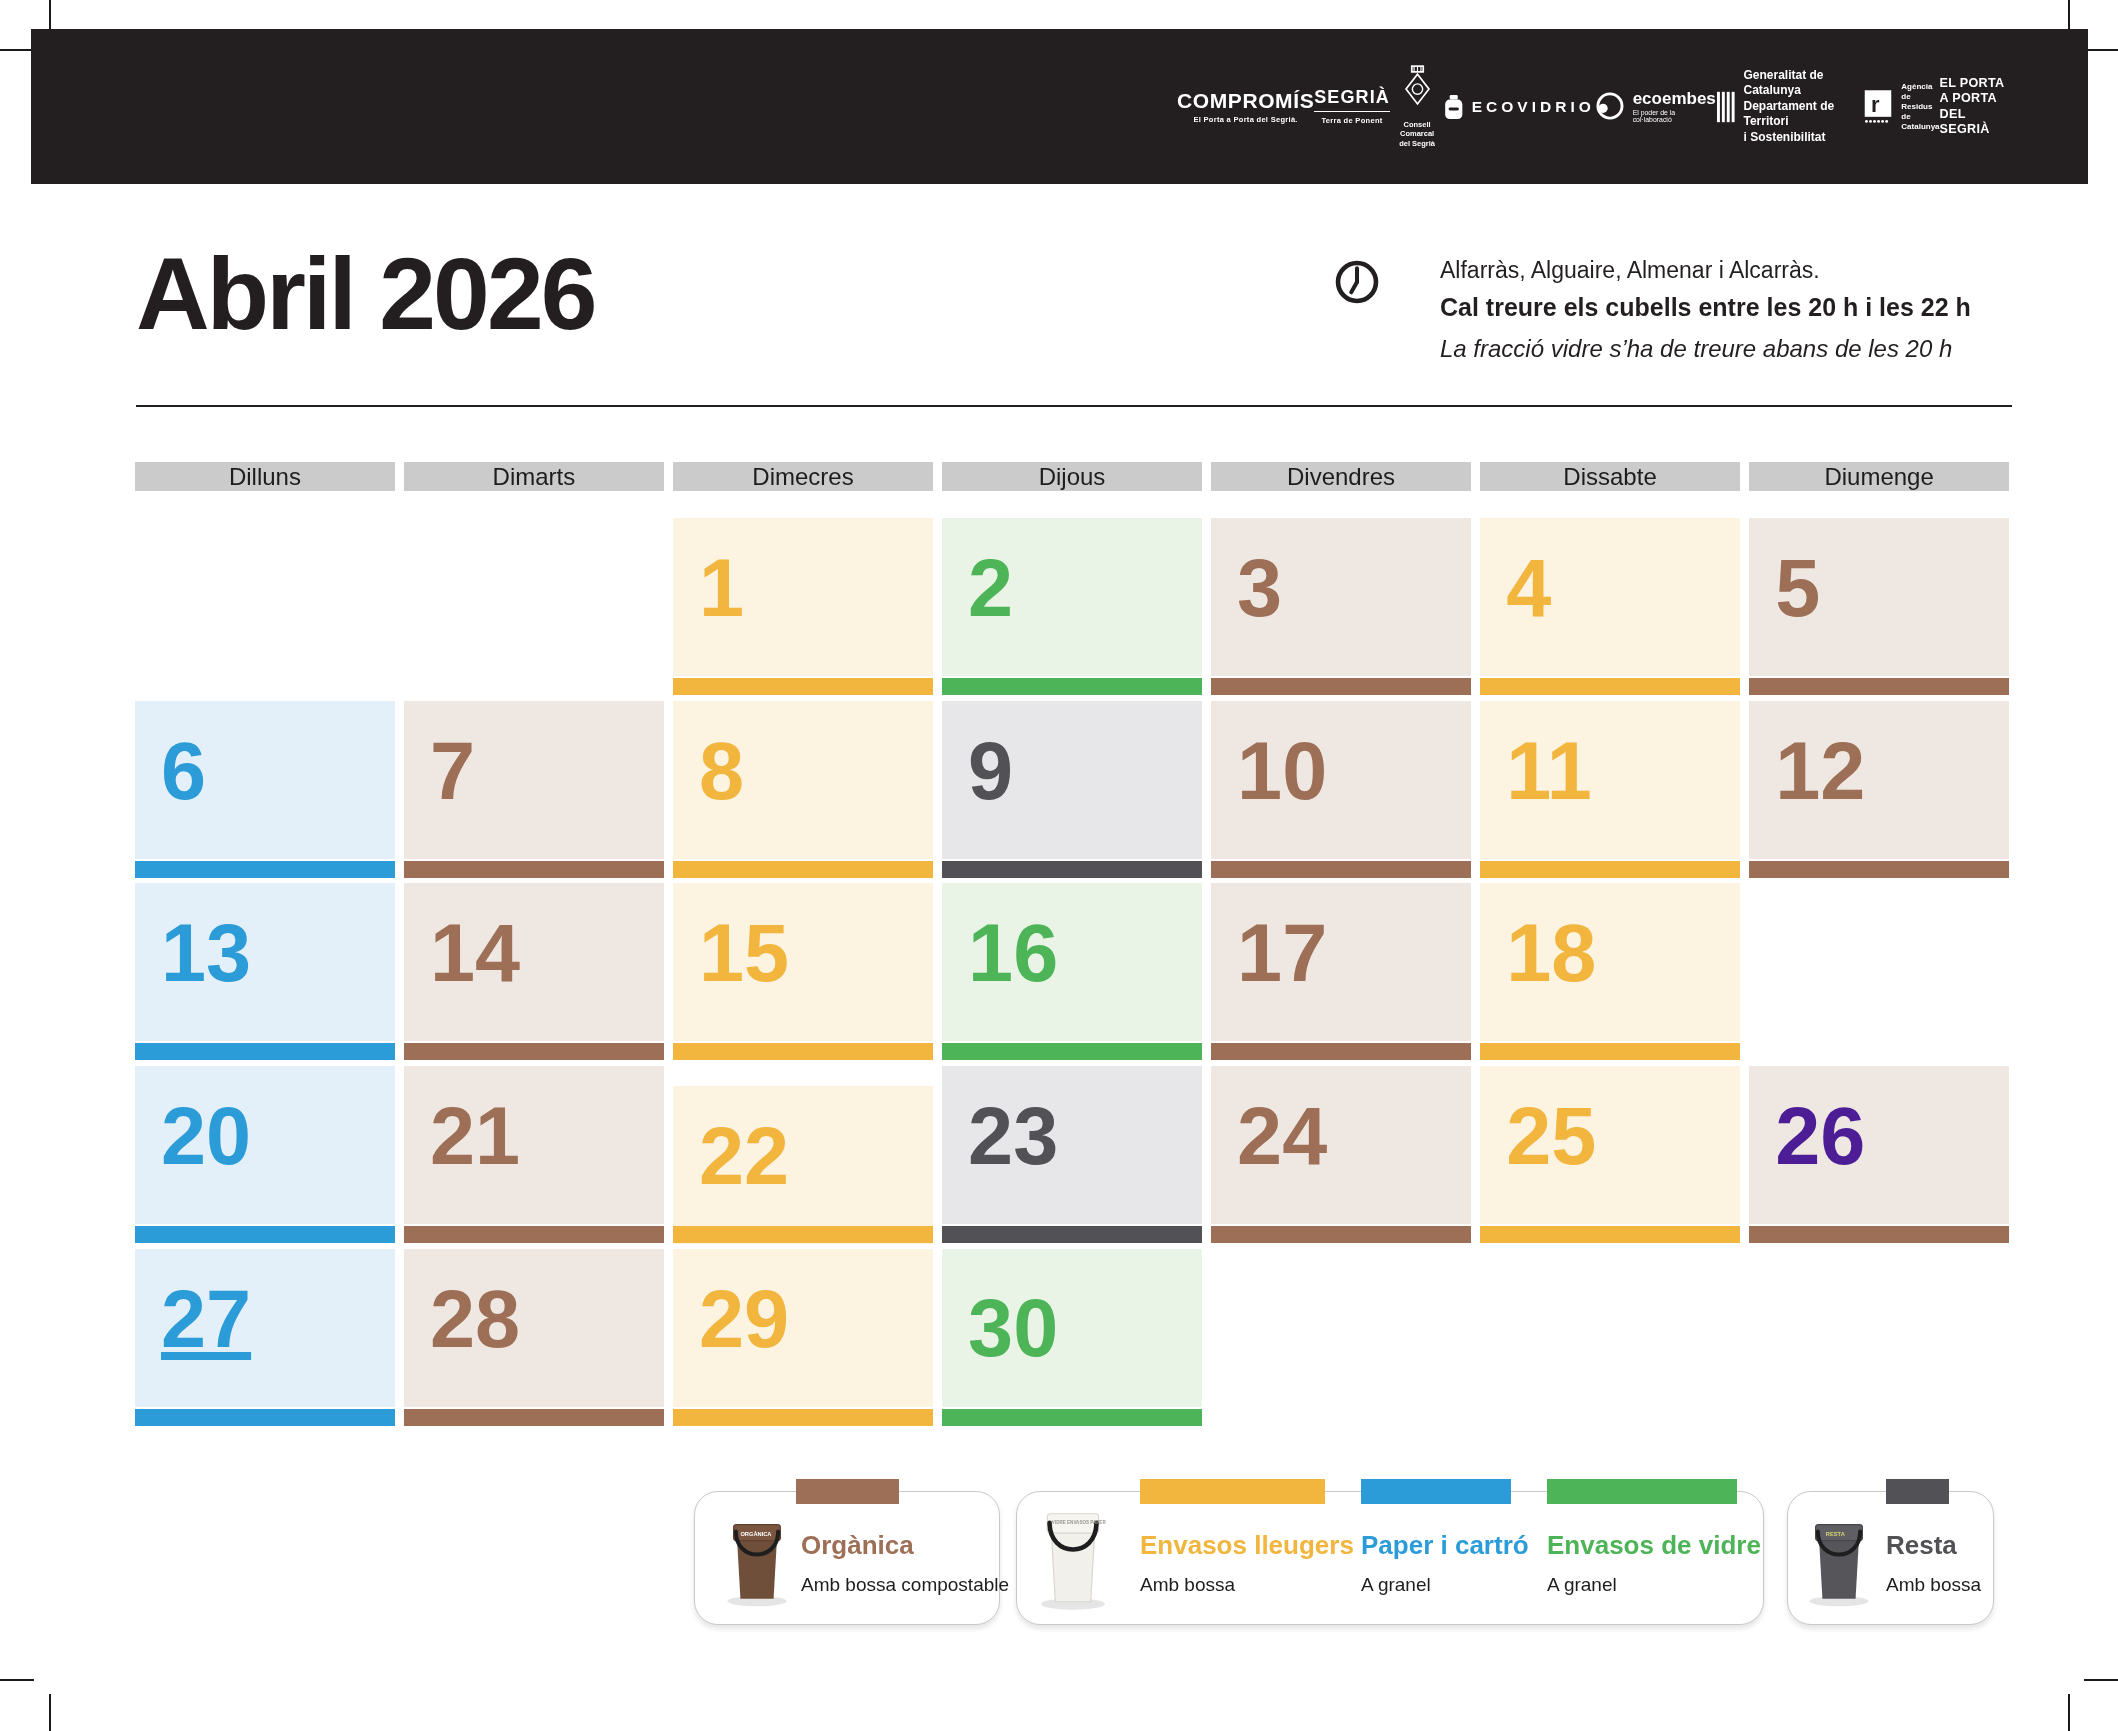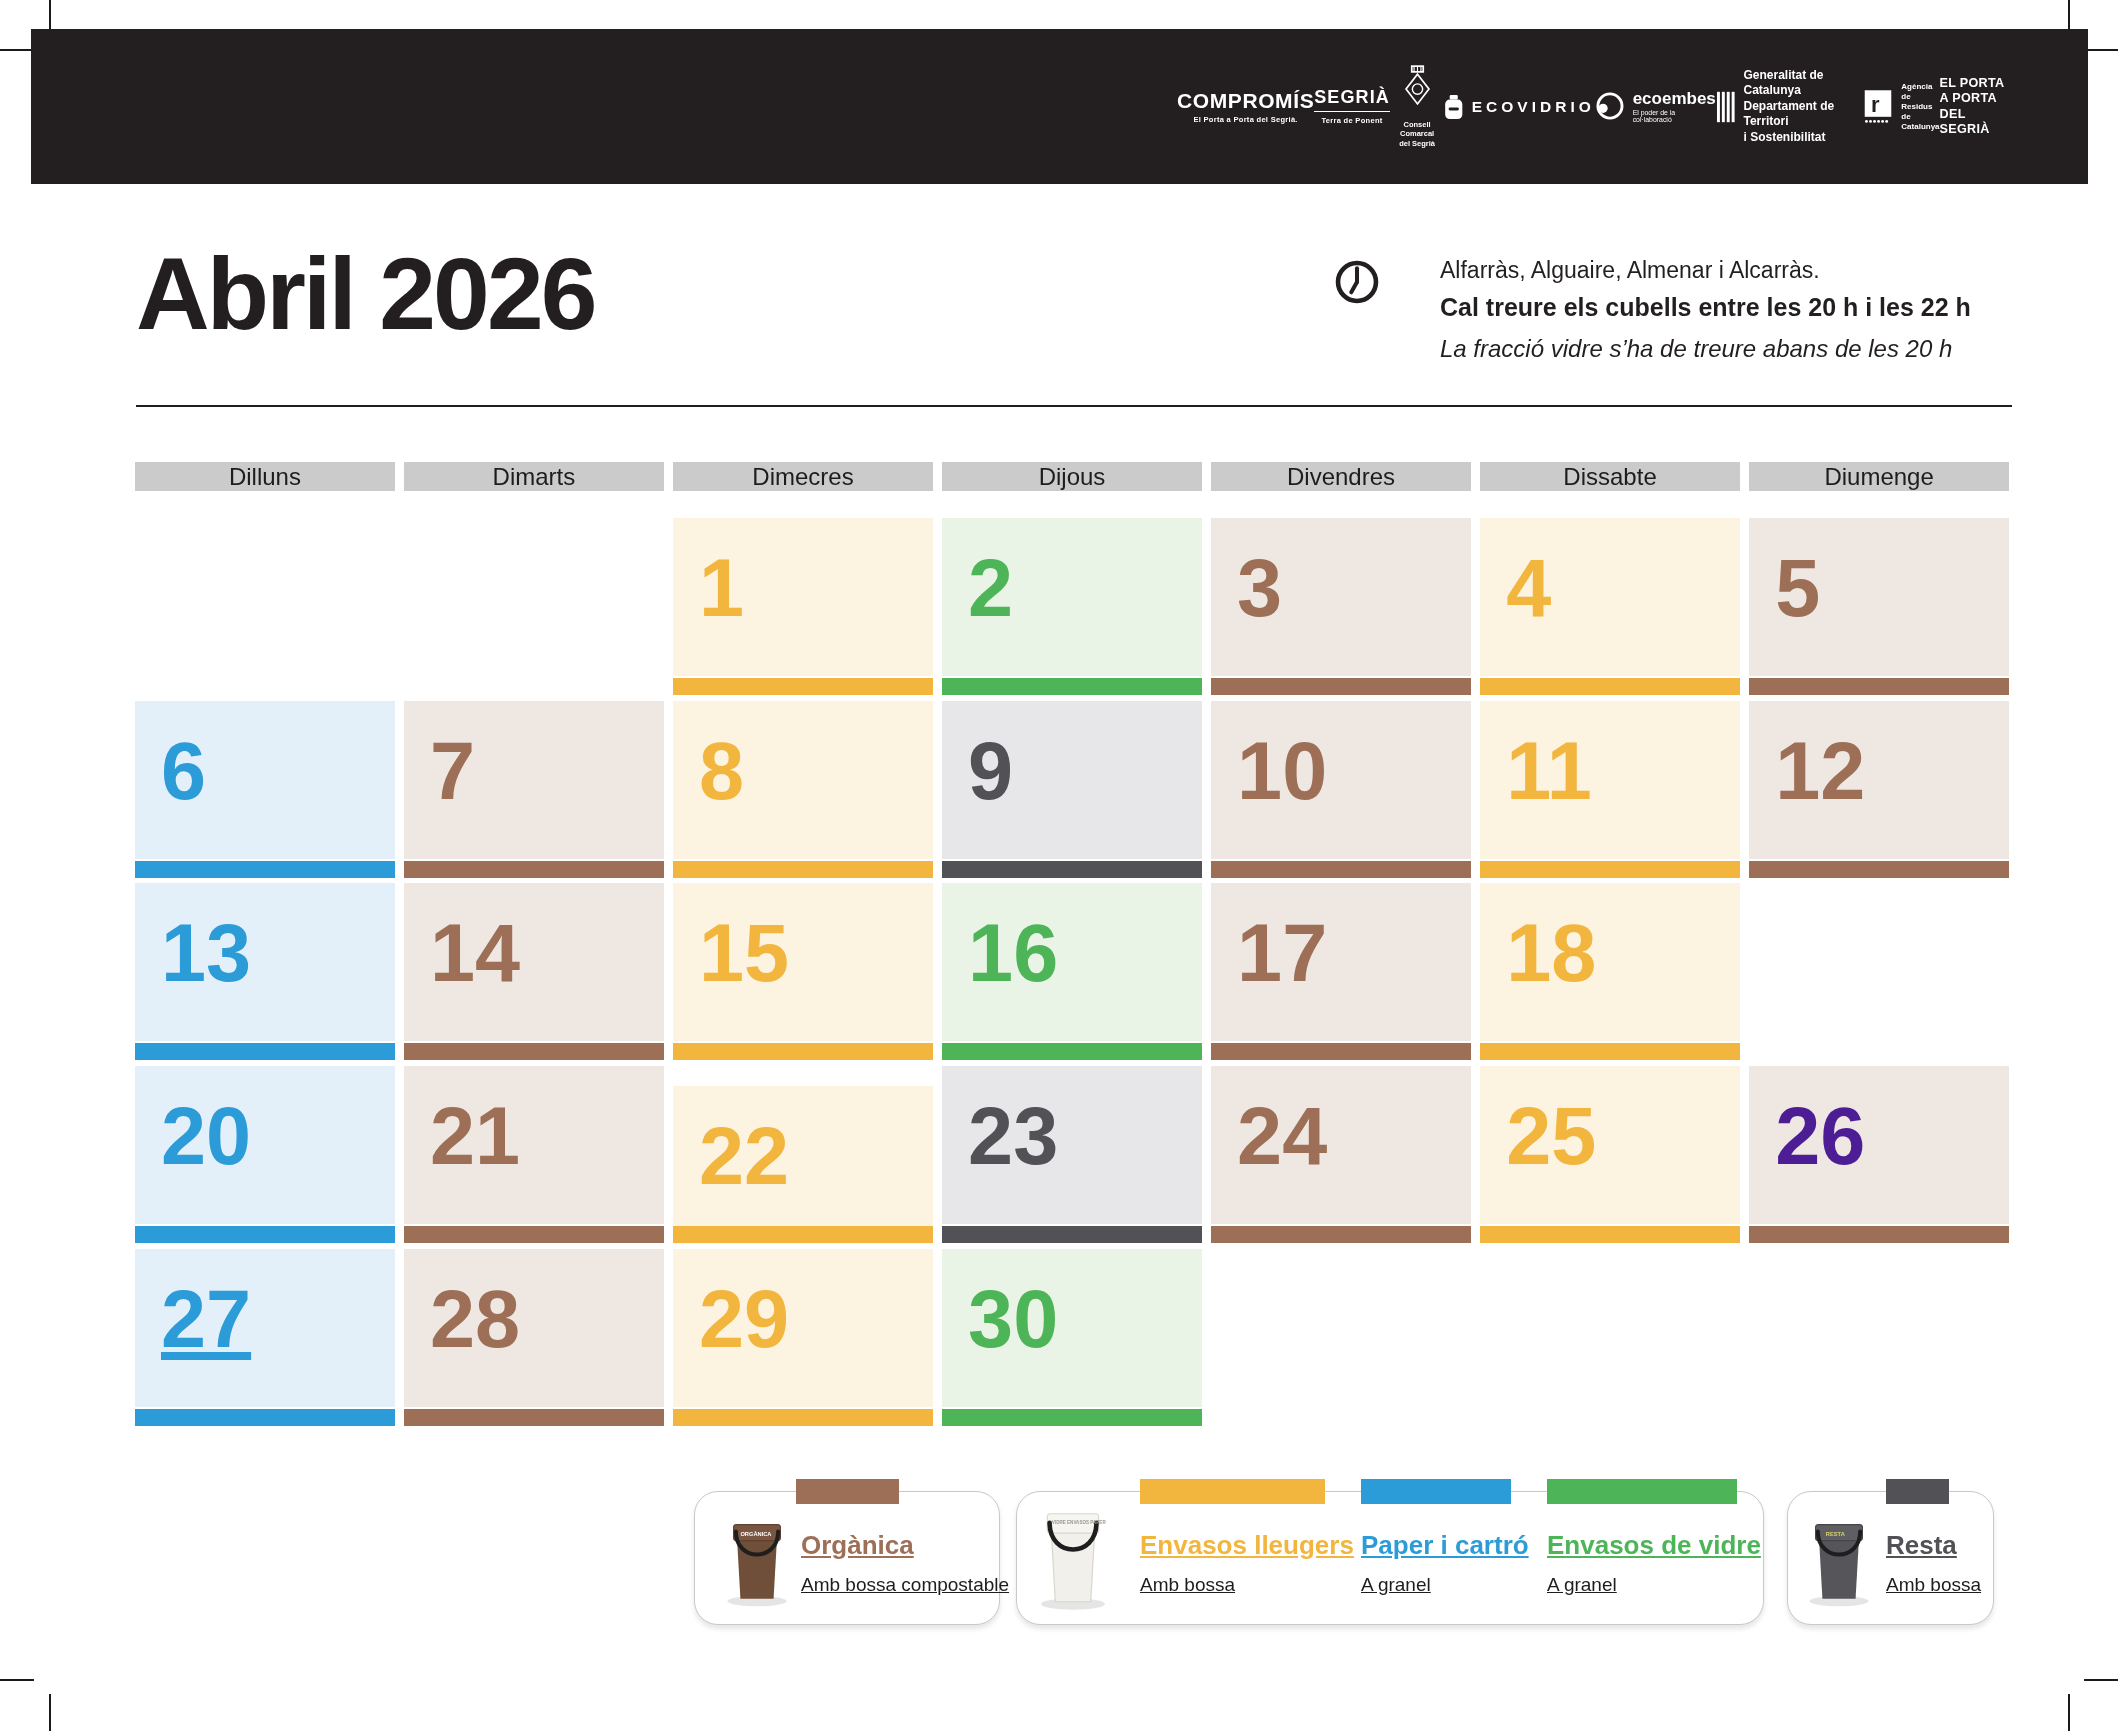--- a/index.html
+++ b/index.html
@@ -50,21 +50,21 @@
   .cellbg{position:absolute;left:0;top:0;right:0;height:158px;}
   .daynum{position:absolute;left:26px;top:30px;font-size:81px;font-weight:800;line-height:1;}
   .cellbar{position:absolute;left:0;bottom:0;right:0;height:17px;}
 
   
   .leg-card{position:absolute;top:1491px;height:132px;background:#ffffff;
             border:1.7px solid #C9C9C9;border-radius:24px;box-shadow:0 3.4px 5.7px rgba(0,0,0,0.10);}
   .tab{position:absolute;top:1479px;height:25px;}
   .leg-title{font-size:26px;font-weight:700;line-height:1;}
   .leg-note{font-size:19px;color:#1d1d1d;line-height:1;}
-  .leg-abs{position:absolute;text-decoration:underline;}
+  .leg-abs{position:absolute;}
 </style>
 </head>
 <body>
 
 <div id="page">
 
   <div class="crop" style="left:49px;top:0;width:1.7px;height:34px;"></div>
   <div class="crop" style="left:0;top:49px;width:34px;height:1.7px;"></div>
   <div class="crop" style="left:2068px;top:0;width:1.7px;height:34px;"></div>
   <div class="crop" style="left:2084px;top:49px;width:34px;height:1.7px;"></div>
@@ -334,21 +334,21 @@
         <div class="daynum" style="color: rgb(156, 111, 86);">28</div>
         <div class="cellbar" style="background: rgb(156, 111, 86);"></div>
       </div>
       <div class="cell" style="grid-area: 5 / 3;">
         <div class="cellbg" style="background: rgb(252, 243, 225);"></div>
         <div class="daynum" style="color: rgb(242, 181, 61);">29</div>
         <div class="cellbar" style="background: rgb(242, 181, 61);"></div>
       </div>
       <div class="cell" style="grid-area: 5 / 4;">
         <div class="cellbg" style="background: rgb(233, 244, 230);"></div>
-        <div class="daynum" style="color: rgb(77, 180, 87);">30</div>
+        <div class="daynum" style="color: rgb(77, 180, 87); margin-top: 9px;">30</div>
         <div class="cellbar" style="background: rgb(77, 180, 87);"></div>
       </div>
     </div>
 
   <div class="leg-card" style="left:694px;width:304px;"></div>
   <div class="leg-card" style="left:1016px;width:746px;"></div>
   <div class="leg-card" style="left:1787px;width:205px;"></div>
 
   <div class="tab" style="left: 796px; width: 103px; background: rgb(156, 111, 86);"></div>
   <div class="tab" style="left: 1140px; width: 185px; background: rgb(242, 181, 61);"></div>

